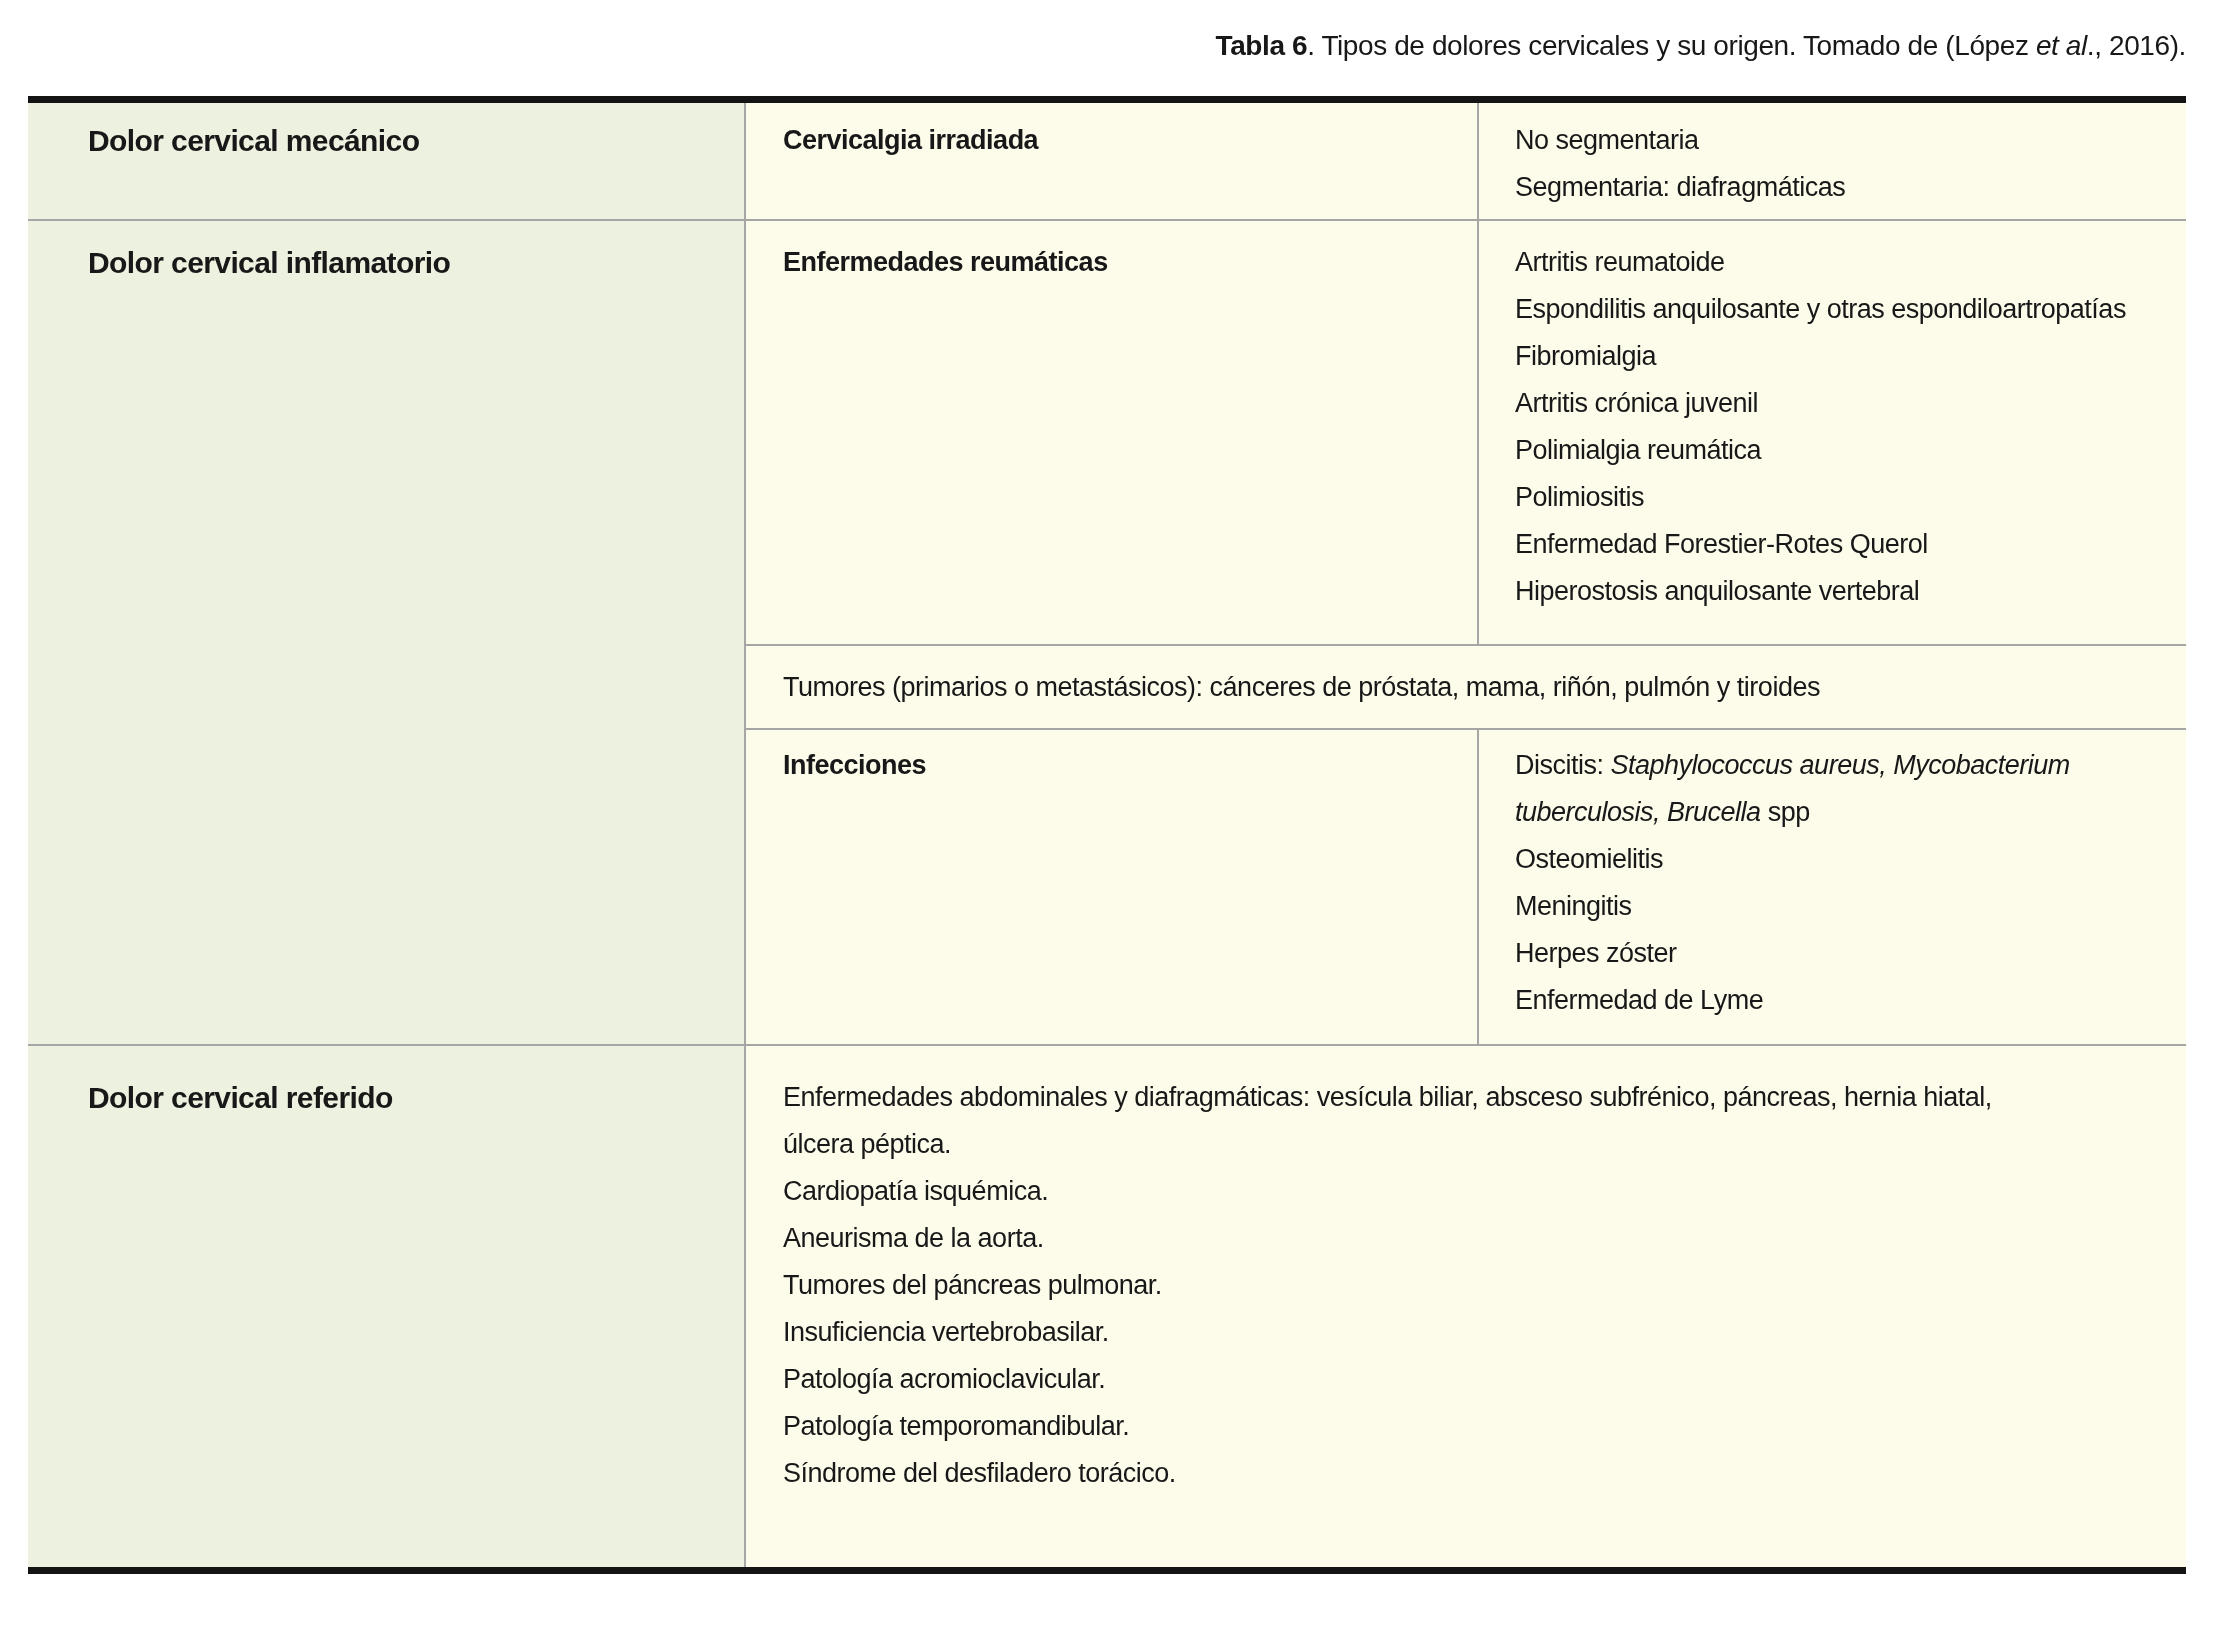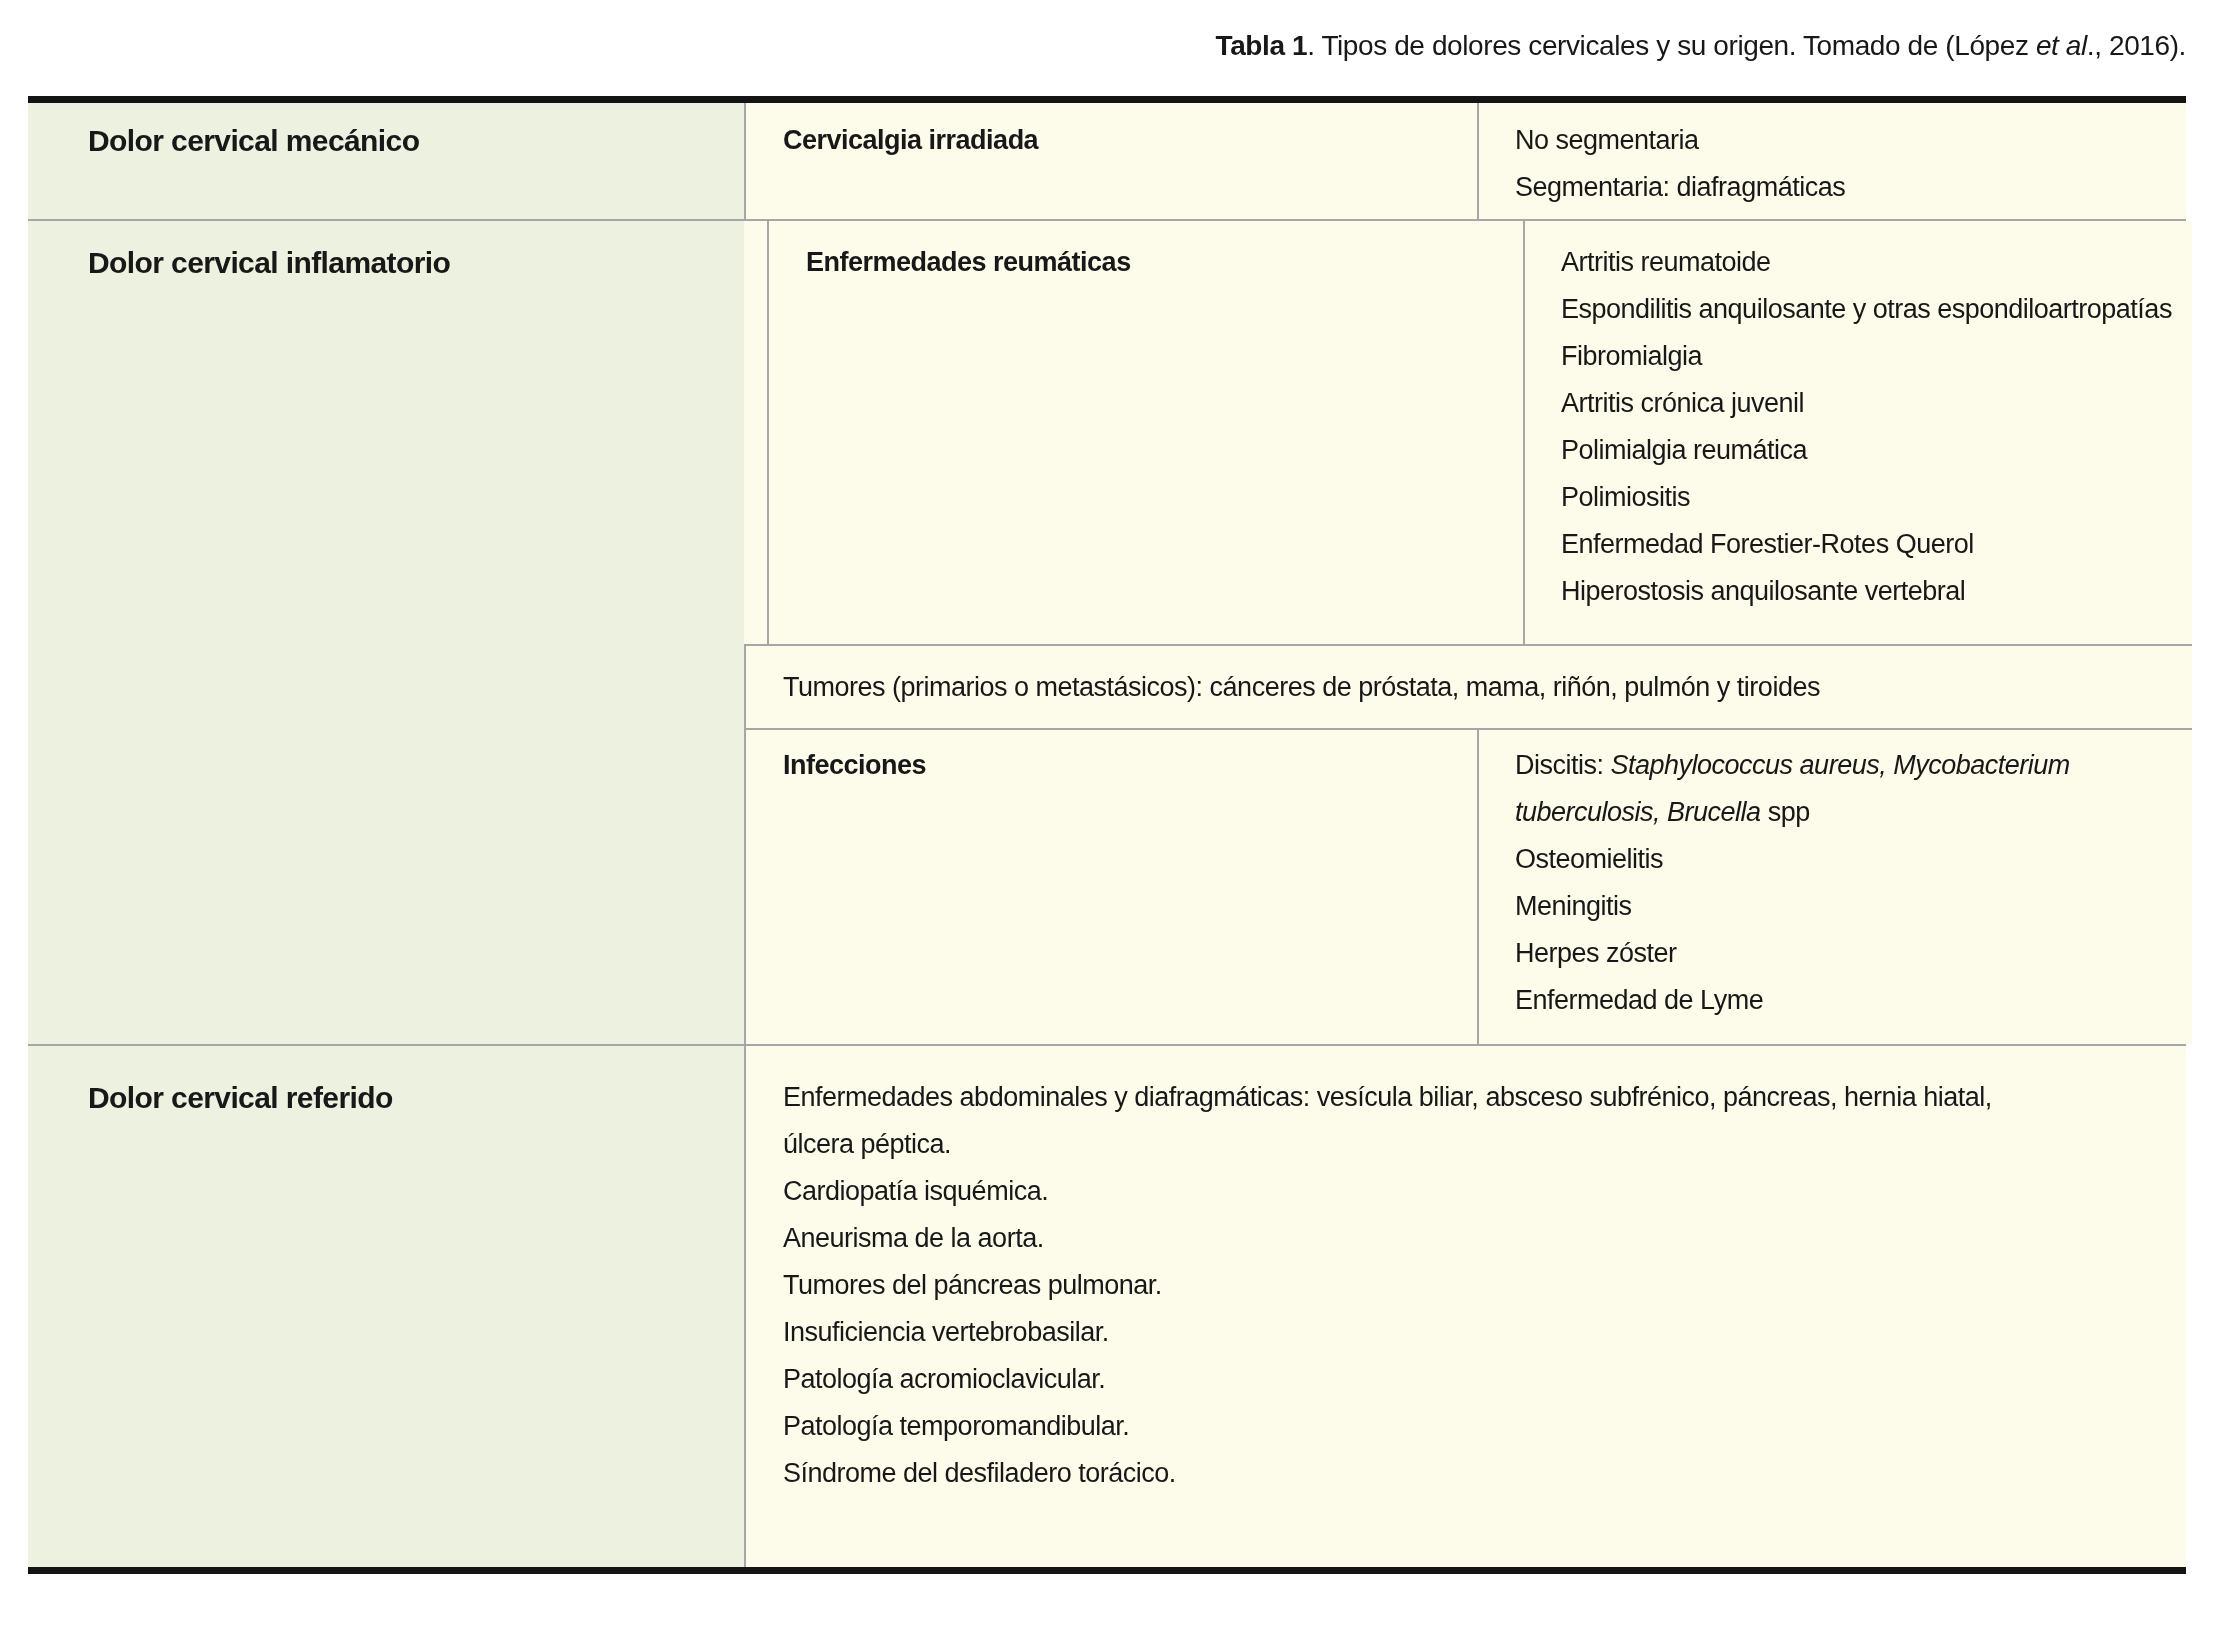--- a/index.html
+++ b/index.html
@@ -71,36 +71,36 @@
   .vcenter{display:flex;align-items:center;padding-top:0;}
 
   .line{height:47px;line-height:47px;white-space:nowrap;}
   .line i{font-style:italic;}
 
   
   .row-mecanico{height:116px;}
   .row-mecanico .cat,.row-mecanico .mid,.row-mecanico .rightcol{padding-top:14px;}
   .row-inflamatorio{height:825px;}
   .sec-reumaticas{height:423px;}
-  .sec-reumaticas .mid,.sec-reumaticas .rightcol{padding-top:18px;margin-left:23px;}
+  .sec-reumaticas .mid,.sec-reumaticas .rightcol{padding-top:18px;}
   .row-inflamatorio .cat{padding-top:18px;}
   .sec-tumores{height:84px;}
   .sec-infecciones{height:316px;}
   .sec-infecciones .mid,.sec-infecciones .rightcol{padding-top:12px;}
   .row-referido{height:523px;}
   .row-referido .cat{padding-top:28px;}
   .row-referido .merged{padding-top:28px;}
 </style>
 </head>
 <body>
 
 <div class="page">
 
   <div class="caption">
-    <b>Tabla 1</b><span>. Tipos de dolores cervicales y su origen. Tomado de (López </span><i>et al</i><span>., 2016).</span>
+    <b>Tabla 6</b><span>. Tipos de dolores cervicales y su origen. Tomado de (López </span><i>et al</i><span>., 2016).</span>
   </div>
 
   <div class="tbl">
 
     <div class="row row-mecanico">
       <div class="cat">
         <div class="lbl">Dolor cervical mecánico</div>
       </div>
       <div class="rest">
         <div class="sec" style="height:116px;">

